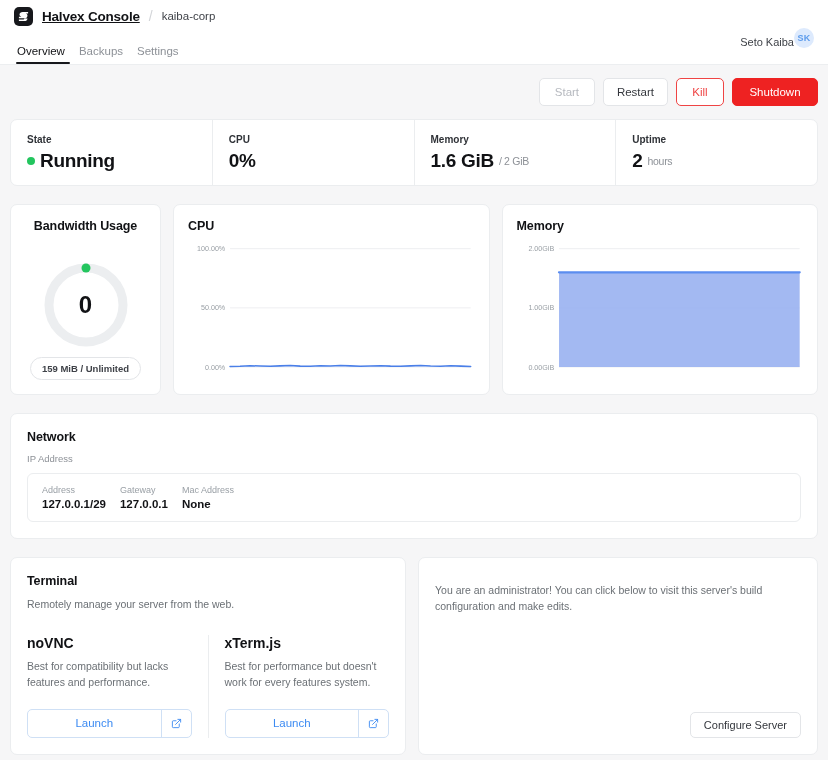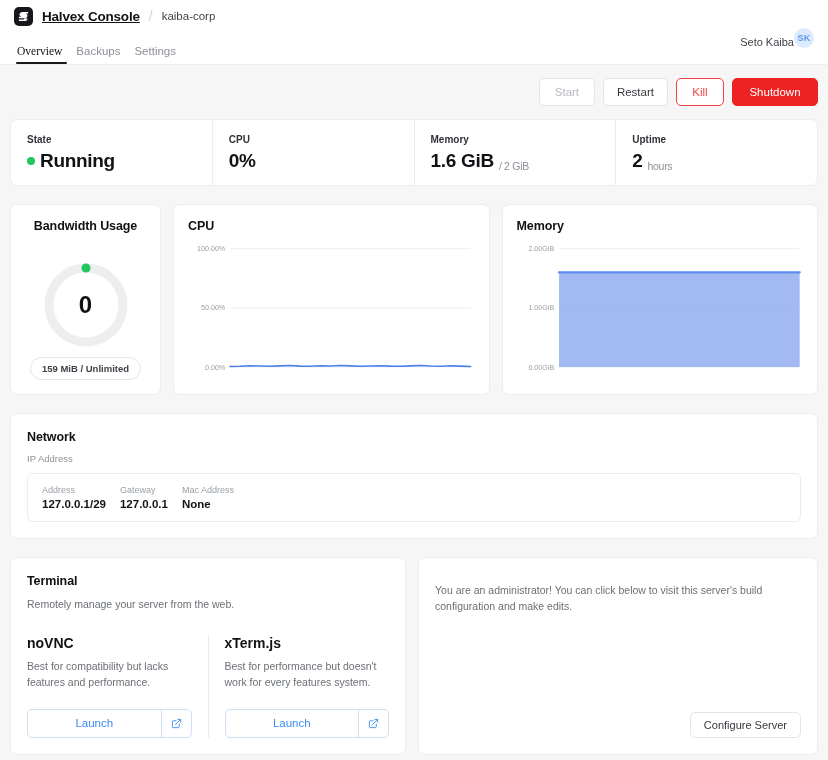--- a/index.html
+++ b/index.html
@@ -49,21 +49,21 @@
     display: flex; align-items: flex-end;
     padding: 0 14px;
     border-bottom: 1px solid #eceef0;
   }
   .tab {
     font-size: 11.5px; color: #8d9197;
     padding: 0 7px 7px 7px;
     position: relative; cursor: pointer;
   }
   .tab:first-child { padding-left: 3px; }
-  .tab.active { color: #111215; font-weight: 400; font-family: Liberation Serif, serif; }
+  .tab.active { color: #111215; font-weight: 400; }
   .tab.active::after {
     content: ""; position: absolute;
     left: 2px; right: 2px; bottom: 0; height: 2px;
     background: #17181c; border-radius: 1px;
   }
 
   
   .page { padding: 0 10px; }
 
   
@@ -92,21 +92,21 @@
   }
   .stat {
     flex: 1; padding: 13px 16px;
     border-right: 1px solid #ebedef;
     display: flex; flex-direction: column; justify-content: center;
   }
   .stat:last-child { border-right: none; }
   .stat-label { font-size: 10px; font-weight: 700; color: #2f3237; margin-bottom: 5px; }
   .stat-value {
     font-size: 19px; font-weight: 700; color: #111215;
-    display: flex; align-items: flex-end; gap: 5px; letter-spacing: -0.3px;
+    display: flex; align-items: center; gap: 5px; letter-spacing: -0.3px;
   }
   .dot { width: 8px; height: 8px; border-radius: 50%; background: #23c55e; align-self: center; }
   .stat-sub { font-size: 10.5px; font-weight: 400; color: #8d9197; }
 
   
   .chart-row { display: flex; gap: 12px; margin-bottom: 18px; }
   .panel { background: #fff; border: 1px solid #ebedef; border-radius: 7px; }
   .panel-title {
     font-size: 12.5px; font-weight: 700; color: #111215;
     letter-spacing: -0.1px;

